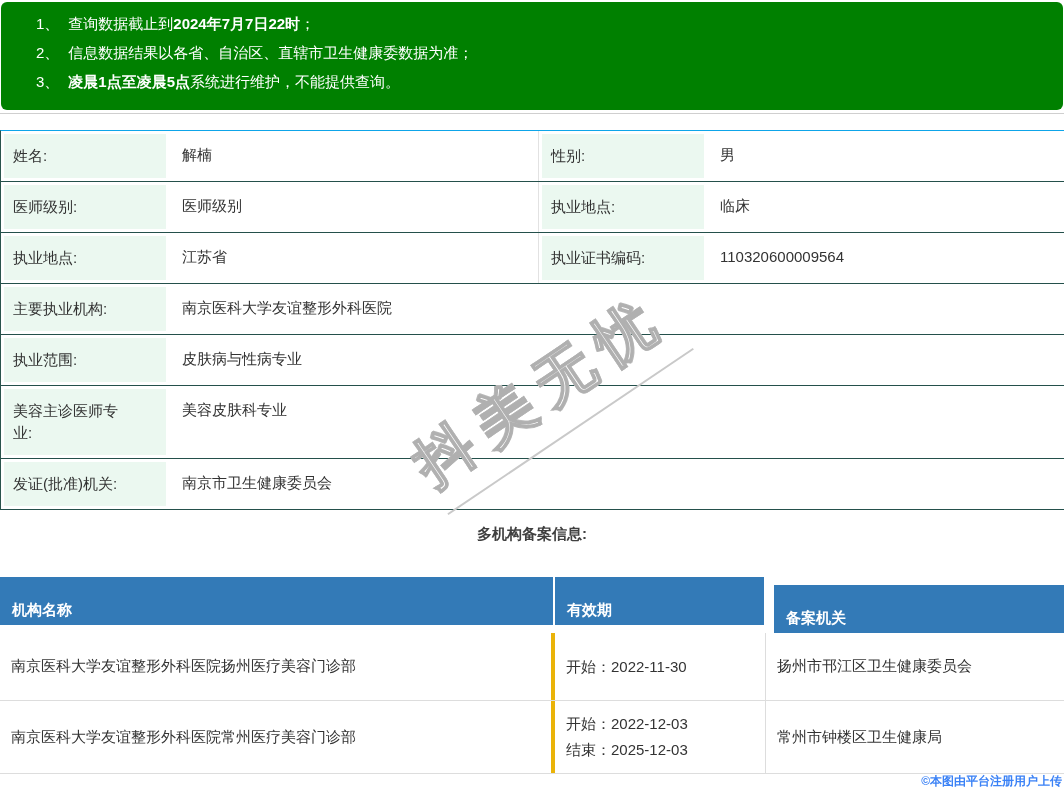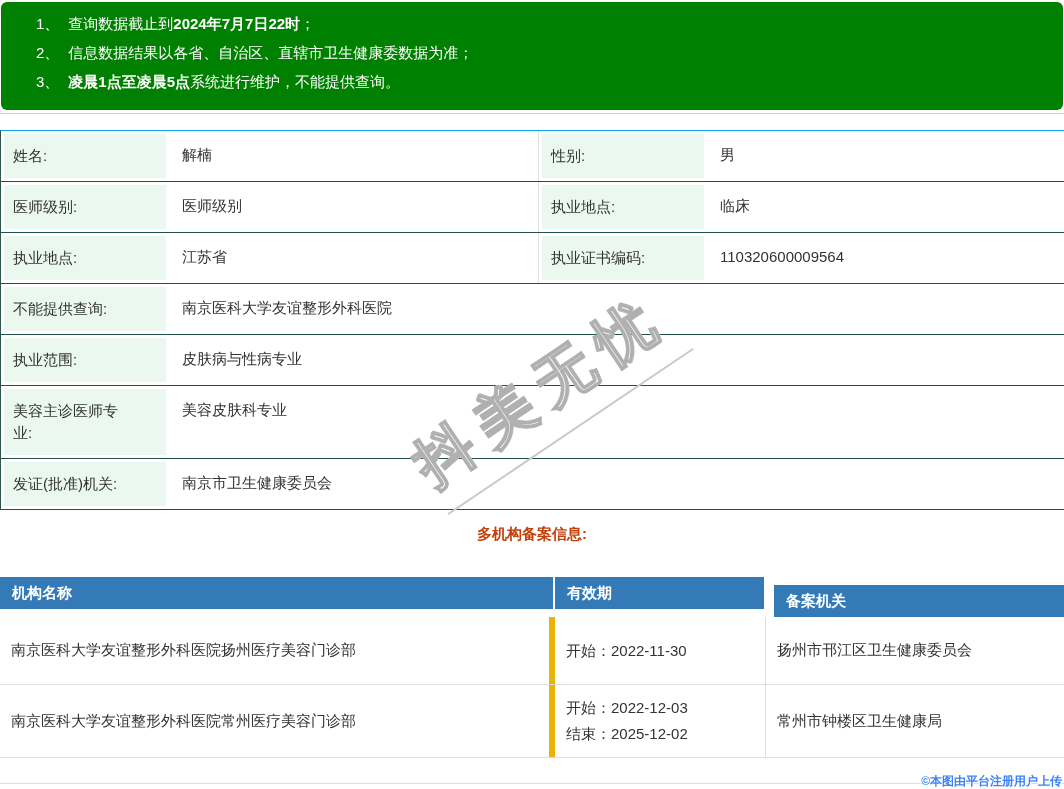--- a/index.html
+++ b/index.html
@@ -56,40 +56,40 @@
   .p-value.half { width: 370px; flex: 0 0 370px; border-right: 1px solid #e2e2e2; }
   .p-label.second { flex: 0 0 168px; }
   .p-value.rest { flex: 1 1 auto; border-right: none; }
 
   
   .section-title {
     margin-top: 15px;
     text-align: center;
     font-size: 15px;
     font-weight: bold;
-    color: #c2410c;
+    color: #404040;
   }
 
   
   .records-table { margin-top: 33px; }
   .rec-header { display: flex; }
   .rec-header .hcell {
     background: #337ab7;
     color: #fff;
     font-weight: bold;
     font-size: 15px;
-    padding: 7px 0 7px 12px;
-    height: 32px;
+    padding: 24px 0 7px 12px;
+    height: 48px;
   }
   .hcell.c1 { width: 553px; flex: 0 0 553px; margin-right: 2px; }
   .hcell.c2 { width: 209px; flex: 0 0 209px; margin-right: 10px; }
   .hcell.c3 { flex: 1 1 auto; margin-top: 8px; }
   .rec-row { display: flex; border-bottom: 1px solid #ddd; min-height: 68px; align-items: stretch; }
   .rec-row .bcell { font-size: 15px; padding: 10px 10px 10px 11px; display: flex; flex-direction: column; justify-content: center; }
-  .bcell.c1 { width: 555px; flex: 0 0 555px; border-right: 6px solid #eab308; }
+  .bcell.c1 { width: 555px; flex: 0 0 555px; border-right: 4px solid #eab308; }
   .bcell.c2 { width: 211px; flex: 0 0 211px; border-right: 1px solid #ddd; line-height: 26px; }
   .bcell.c3 { flex: 1 1 auto; }
 
   
   .footer-divider { border: none; border-top: 1px solid #ddd; margin-top: 25px; }
   .button-row { margin-top: 13px; text-align: center; }
   .close-button {
     display: inline-block;
     min-width: 240px;
     background: #337ab7;
@@ -159,21 +159,21 @@
     </div>
 
     <div class="p-row">
       <div class="p-label">执业地点:</div>
       <div class="p-value half">江苏省</div>
       <div class="p-label second">执业证书编码:</div>
       <div class="p-value rest">110320600009564</div>
     </div>
 
     <div class="p-row">
-      <div class="p-label">不能提供查询:</div>
+      <div class="p-label">主要执业机构:</div>
       <div class="p-value rest">南京医科大学友谊整形外科医院</div>
     </div>
 
     <div class="p-row">
       <div class="p-label">执业范围:</div>
       <div class="p-value rest">皮肤病与性病专业</div>
     </div>
 
     <div class="p-row">
       <div class="p-label">美容主诊医师专业:</div>
@@ -201,21 +201,21 @@
       <div class="bcell c2">
         <span>开始：2022-11-30</span>
       </div>
       <div class="bcell c3">扬州市邗江区卫生健康委员会</div>
     </div>
 
     <div class="rec-row">
       <div class="bcell c1">南京医科大学友谊整形外科医院常州医疗美容门诊部</div>
       <div class="bcell c2">
         <span>开始：2022-12-03</span>
-        <span>结束：2025-12-02</span>
+        <span>结束：2025-12-03</span>
       </div>
       <div class="bcell c3">常州市钟楼区卫生健康局</div>
     </div>
   </div>
 
   <hr class="footer-divider">
 
   <div class="button-row">
     <button class="close-button">〖关闭窗口〗</button>
   </div>

